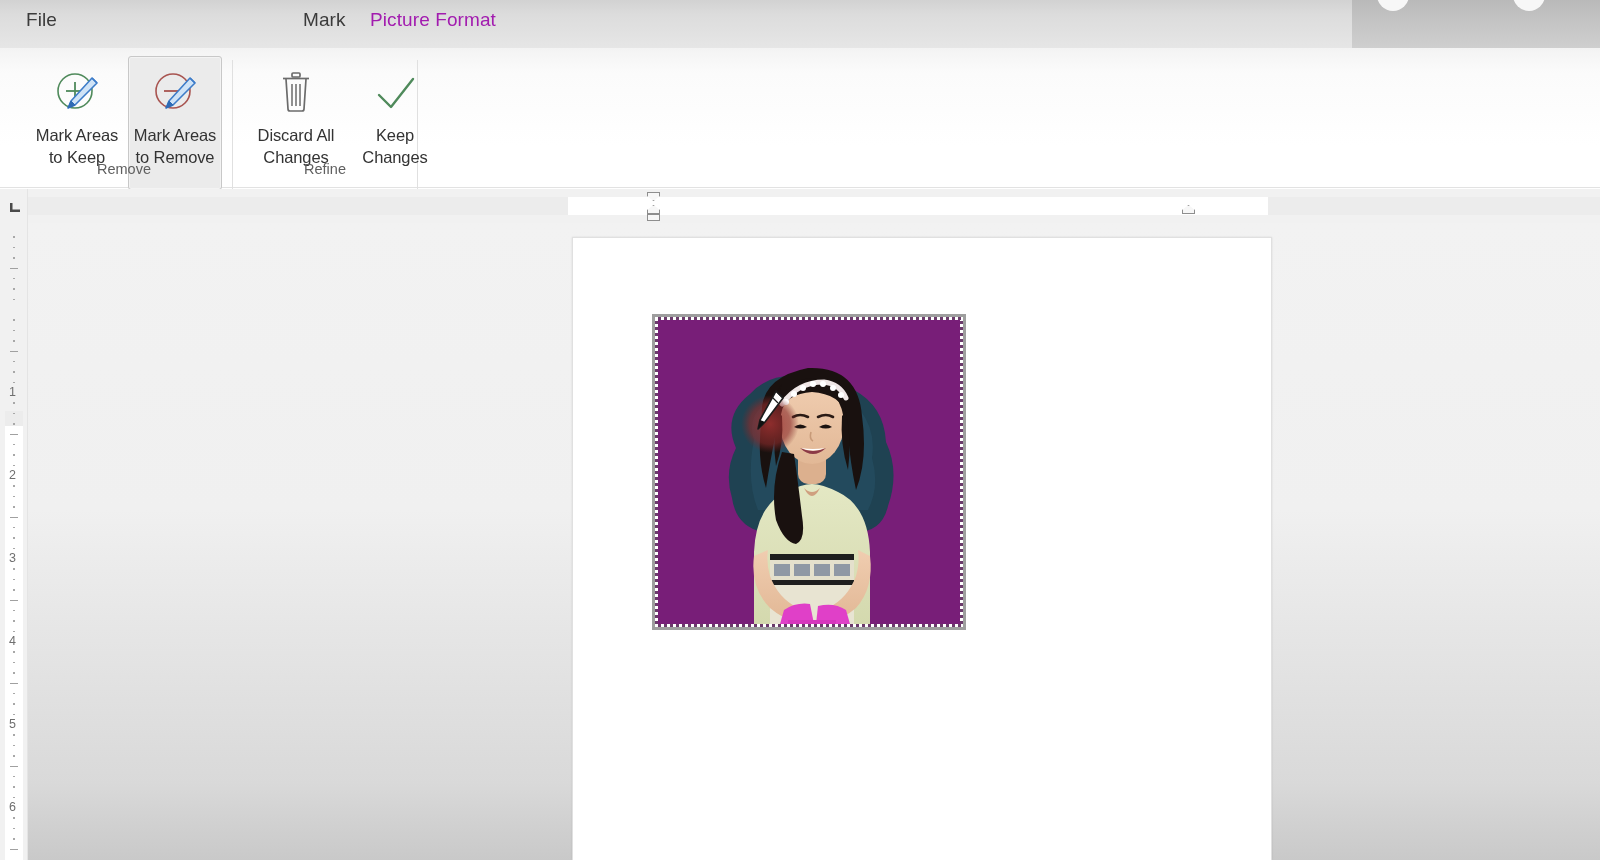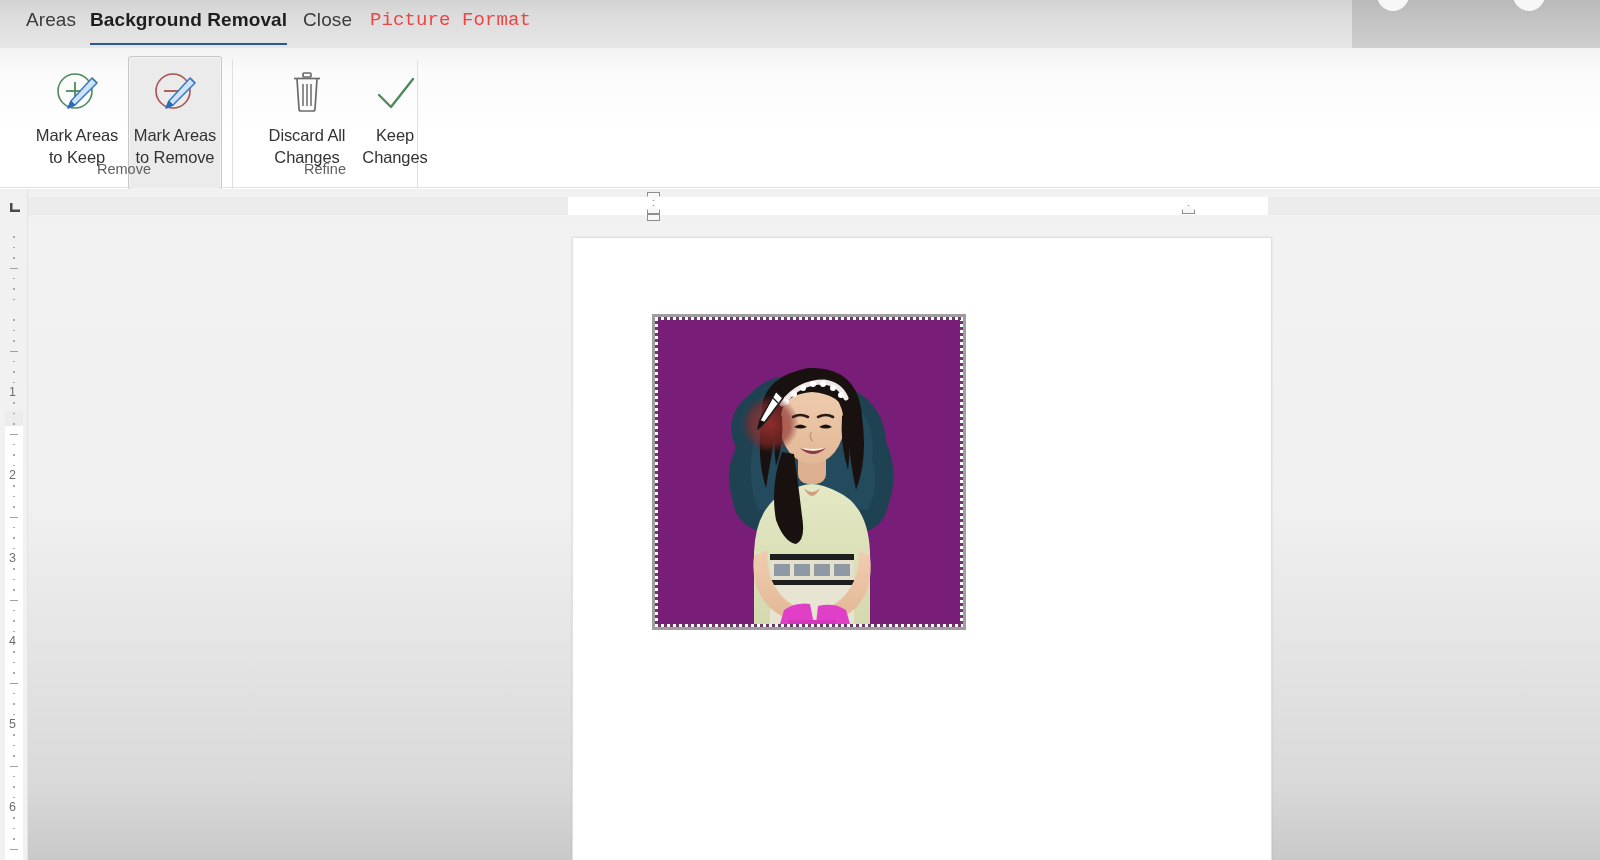--- a/index.html
+++ b/index.html
@@ -51,21 +51,21 @@
     font-weight: 600;
   }
   .tab.active::after {
     content: "";
     position: absolute;
     left: 0; right: 0;
     bottom: -6px;
     height: 2.5px;
     background: #2b579a;
   }
-  .tab.contextual { color: #ef4444; font-family: Liberation Mono, monospace; }
+  .tab.contextual { color: #a21caf; }
 
   #tab-file { left: 26px; }
   #tab-bgr  { left: 90px; }
   #tab-view { left: 303px; }
   #tab-pfmt { left: 370px; }
 
   .winctl {
     position: absolute;
     top: -11px;
     width: 32px; height: 22px;
@@ -141,21 +141,21 @@
     font-size: 16.5px;
     line-height: 1.32;
     color: #333333;
     text-align: center;
     white-space: pre-line;
     letter-spacing: -0.1px;
   }
 
   #btn-keep   { left: 12px; }
   #btn-remove { left: 110px; }
-  #btn-discard{ left: 17px;  width: 108px; }
+  #btn-discard{ left: 6px;  width: 108px; }
   #btn-keepch { left: 116px; width: 86px; }
 
   
   .hruler {
     position: absolute;
     left: 0; top: 189px;
     width: 1600px; height: 34px;
     background: #f1f1f1;
   }
   .hruler-inner {
@@ -325,23 +325,22 @@
 
 <div id="app">
 
   <div class="titlebar-strip"></div>
   <div class="titlebar-left-white"></div>
 
   <div class="winctl" id="winctl-a"></div>
   <div class="winctl" id="winctl-b"></div>
 
   <div class="tabstrip">
-    <div class="tab" id="tab-file">Areas</div>
-    <div class="tab active" id="tab-bgr">Background Removal</div>
-    <div class="tab" id="tab-view">Close</div>
+    <div class="tab" id="tab-file">File</div>
+    <div class="tab" id="tab-view">Mark</div>
     <div class="tab contextual" id="tab-pfmt">Picture Format</div>
   </div>
 
   <div class="ribbon">
     <div class="ribbon-card">
 
       <div class="grp-divider" id="div-1"></div>
       <div class="grp-divider" id="div-2"></div>
 
       <div class="ribbon-group" id="grp-refine">

